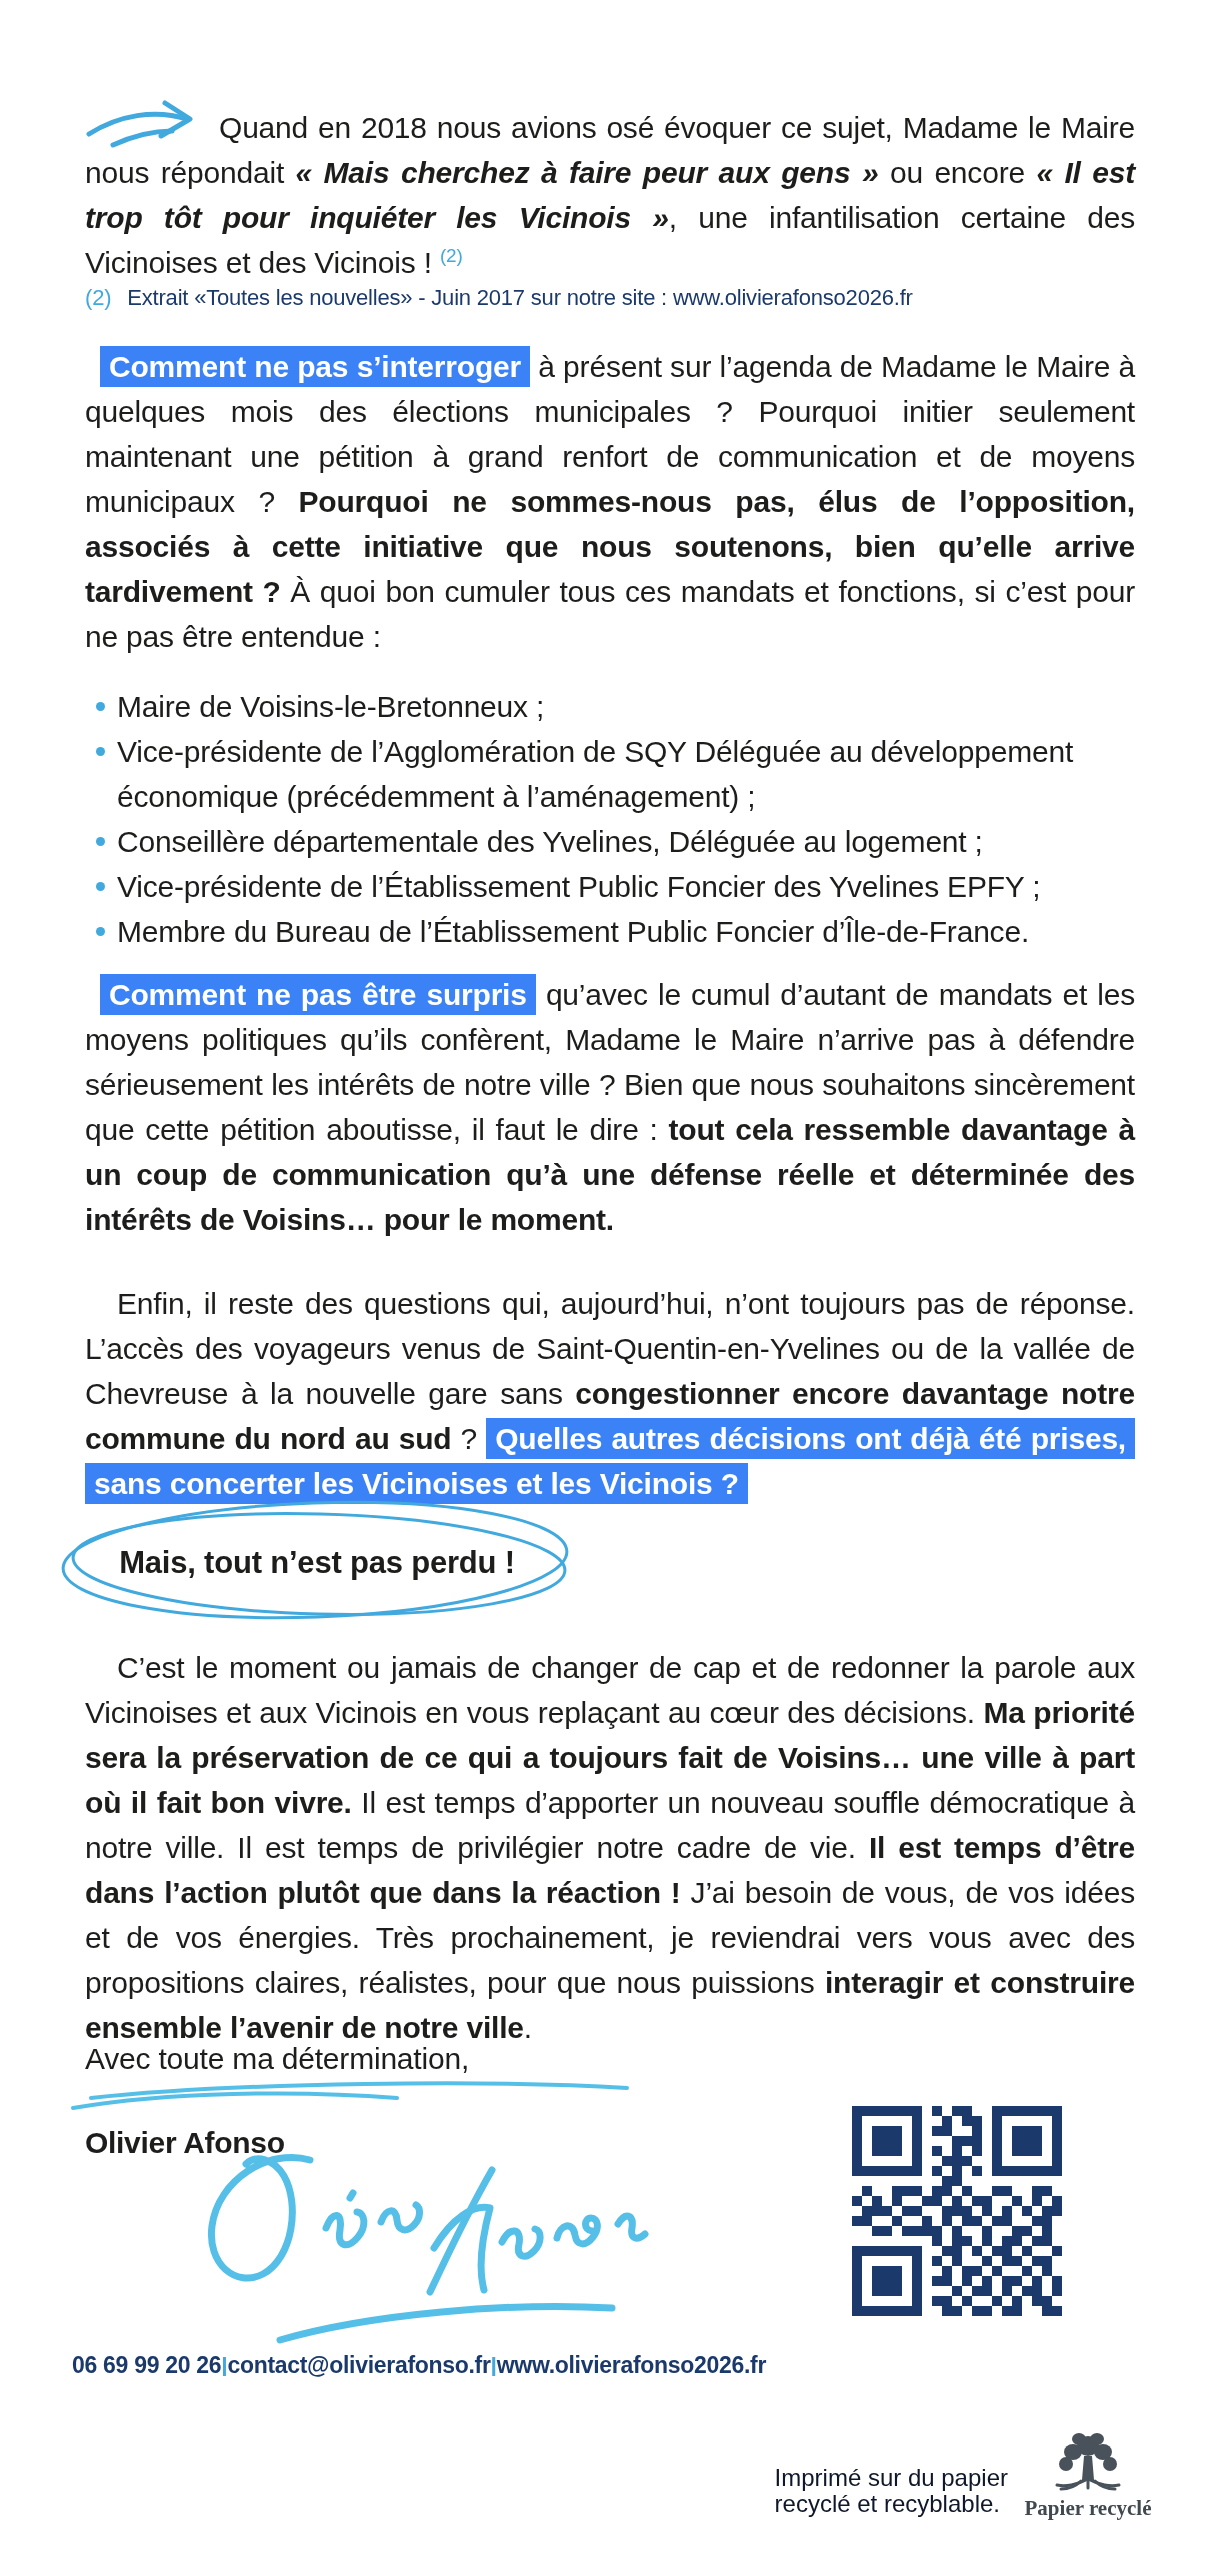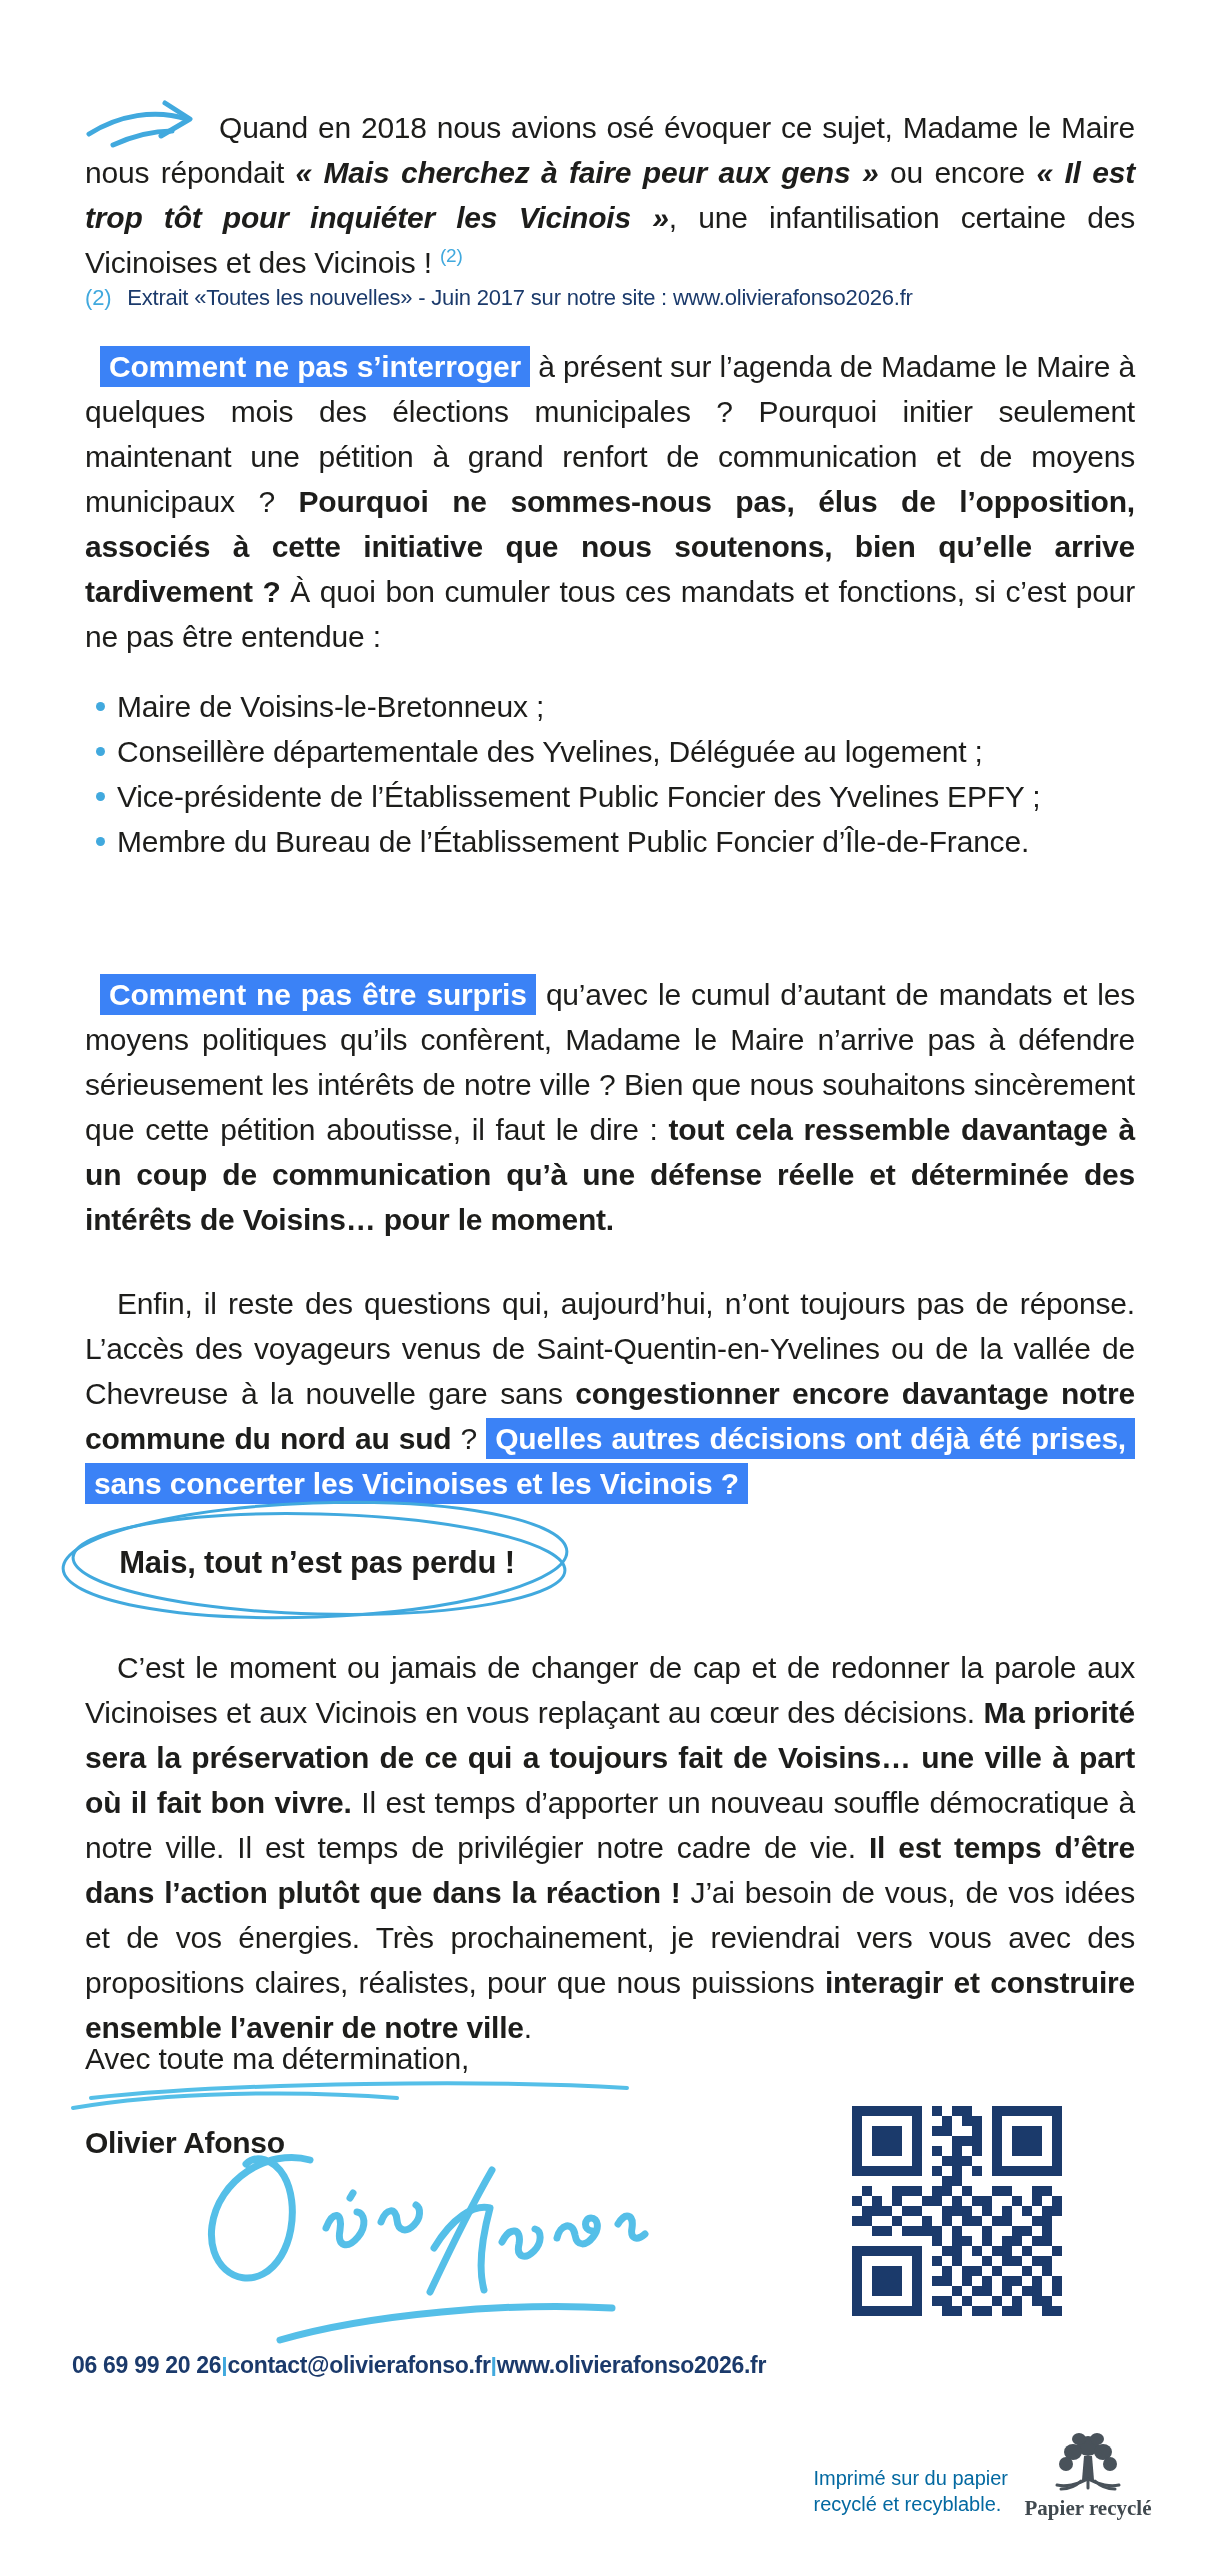--- a/index.html
+++ b/index.html
@@ -68,21 +68,21 @@
   }
   .contact .sep{color:#41a9de;font-weight:700;transform:scaleY(0.85);}
   .footer-left{
     position:absolute;left:85px;top:2476px;
     font-size:20px;line-height:26px;color:#5a6268;letter-spacing:0;
   }
   .footer-right{
     position:absolute;right:58px;top:2428px;
     display:flex;align-items:flex-end;gap:20px;
   }
-  .print-note{font-size:20px;line-height:26px;color:#0369a1;padding-bottom:4px;}
+  .print-note{font-size:24px;line-height:26px;color:#0f172a;padding-bottom:4px;}
   .paper-logo{display:flex;flex-direction:column;align-items:center;width:120px;}
   .paper-logo .label{
     font-family:"Liberation Serif", serif;font-weight:700;
     font-size:21px;color:#40494f;margin-top:4px;white-space:nowrap;
   }
 </style>
 </head>
 <body>
 
 <div class="page">
@@ -101,20 +101,21 @@
     <span class="marker">(2)</span><span>Extrait «Toutes les nouvelles» - Juin 2017 sur notre site : www.olivierafonso2026.fr</span>
   </div>
 
   <div class="block" style="top:344px;">
     <p class="body indent-sm"><span class="hl">Comment ne pas s’interroger</span><span> à présent sur l’agenda de Madame le Maire à quelques mois des élections municipales ? Pourquoi initier seulement maintenant une pétition à grand renfort de communication et de moyens municipaux ? </span><span class="b">Pourquoi ne sommes-nous pas, élus de l’opposition, associés à cette initiative que nous soutenons, bien qu’elle arrive tardivement ?</span><span> À quoi bon cumuler tous ces mandats et fonctions, si c’est pour ne pas être entendue :</span></p>
   </div>
 
   <div class="block" style="top:676px;">
     <ul class="mandates">
         <li>Maire de Voisins-le-Bretonneux ;</li>
+        <li>Vice-présidente de l’Agglomération de SQY Déléguée au développement économique (précédemment à l’aménagement) ;</li>
         <li>Conseillère départementale des Yvelines, Déléguée au logement ;</li>
         <li>Vice-présidente de l’Établissement Public Foncier des Yvelines EPFY ;</li>
         <li>Membre du Bureau de l’Établissement Public Foncier d’Île-de-France.</li>
       </ul>
   </div>
 
   <div class="block" style="top:972px;">
     <p class="body indent-sm"><span class="hl">Comment ne pas être surpris</span><span> qu’avec le cumul d’autant de mandats et les moyens politiques qu’ils confèrent, Madame le Maire n’arrive pas à défendre sérieusement les intérêts de notre ville ? Bien que nous souhaitons sincèrement que cette pétition aboutisse, il faut le dire : </span><span class="b">tout cela ressemble davantage à un coup de communication qu’à une défense réelle et déterminée des intérêts de Voisins… pour le moment.</span></p>
   </div>
 

